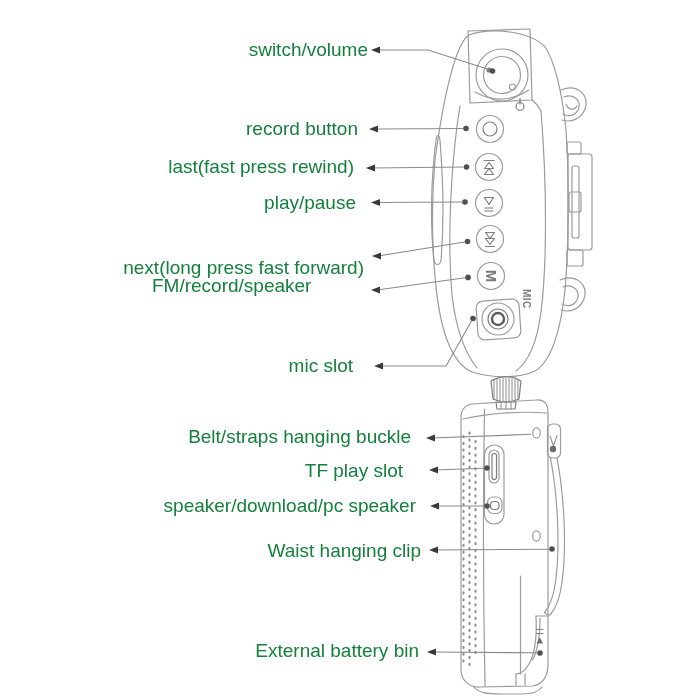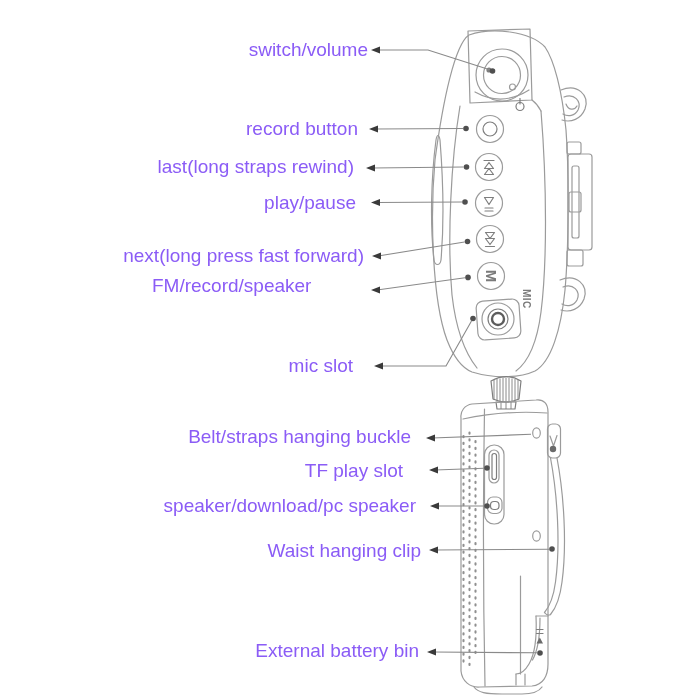--- a/index.html
+++ b/index.html
@@ -1,19 +1,19 @@
 <!DOCTYPE html>
 <html><head>
 <meta charset="utf-8">
 <style>
   html,body{margin:0;padding:0;background:#ffffff;}
   .stage{position:relative;width:700px;height:700px;background:#ffffff;overflow:hidden;
          font-family:"Liberation Sans",sans-serif;}
   .stage svg{position:absolute;left:0;top:0;}
-  .label{position:absolute;font-size:19px;line-height:23px;color:#8b5cf6;
+  .label{position:absolute;font-size:19px;line-height:23px;color:#15803d;
          white-space:nowrap;font-family:"Liberation Sans",sans-serif;}
   .label.two-line div{line-height:25px;}
   .ln{fill:none;stroke:#9b9b9b;stroke-width:1.2;stroke-linecap:round;stroke-linejoin:round;}
   .lnd{fill:none;stroke:#7e7e7e;stroke-width:1.2;stroke-linecap:round;stroke-linejoin:round;}
   .hatch{fill:none;stroke:#7e7e7e;stroke-width:.9;}
   .dots{stroke:#909090;stroke-width:2.1;stroke-dasharray:1.2 5.6;stroke-linecap:round;fill:none;}
   .ld{fill:none;stroke:#8a8a8a;stroke-width:1.1;}
   .hd{fill:#3a3a3a;stroke:none;}
   .dt{fill:#4f4f4f;stroke:none;}
   .svgtxt{font-family:"Liberation Sans",sans-serif;font-weight:bold;fill:#7a7a7a;}
@@ -221,23 +221,23 @@
     <g>
       <path class="ld" d="M433,652 L537,652.8"></path>
           <polygon class="hd" points="427,652 436,648.4 436,655.6"></polygon>
           <circle class="dt" cx="540" cy="653" r="2.8"></circle>
     </g>
   </g>
 </svg>
 
 <div class="label" style="right:332px;top:38px;">switch/volume</div>
 <div class="label" style="right:342px;top:117px;">record button</div>
-<div class="label" style="right:346px;top:155px;">last(long straps rewind)</div>
+<div class="label" style="right:346px;top:155px;">last(fast press rewind)</div>
 <div class="label" style="right:344px;top:191px;">play/pause</div>
-<div class="label" style="right:336px;top:244px;">next(long press fast forward)</div>
+<div class="label" style="right:336px;top:256px;">next(long press fast forward)</div>
 <div class="label two-line" style="left:152px;top:273px;">
   <div>FM/record/speaker</div>
 </div>
 <div class="label" style="right:347px;top:354px;">mic slot</div>
 <div class="label" style="right:289px;top:425px;">Belt/straps hanging buckle</div>
 <div class="label" style="right:297px;top:459px;">TF play slot</div>
 <div class="label" style="right:284px;top:494px;">speaker/download/pc speaker</div>
 <div class="label" style="right:279px;top:539px;">Waist hanging clip</div>
 <div class="label" style="right:281px;top:639px;">External battery bin</div>
 

